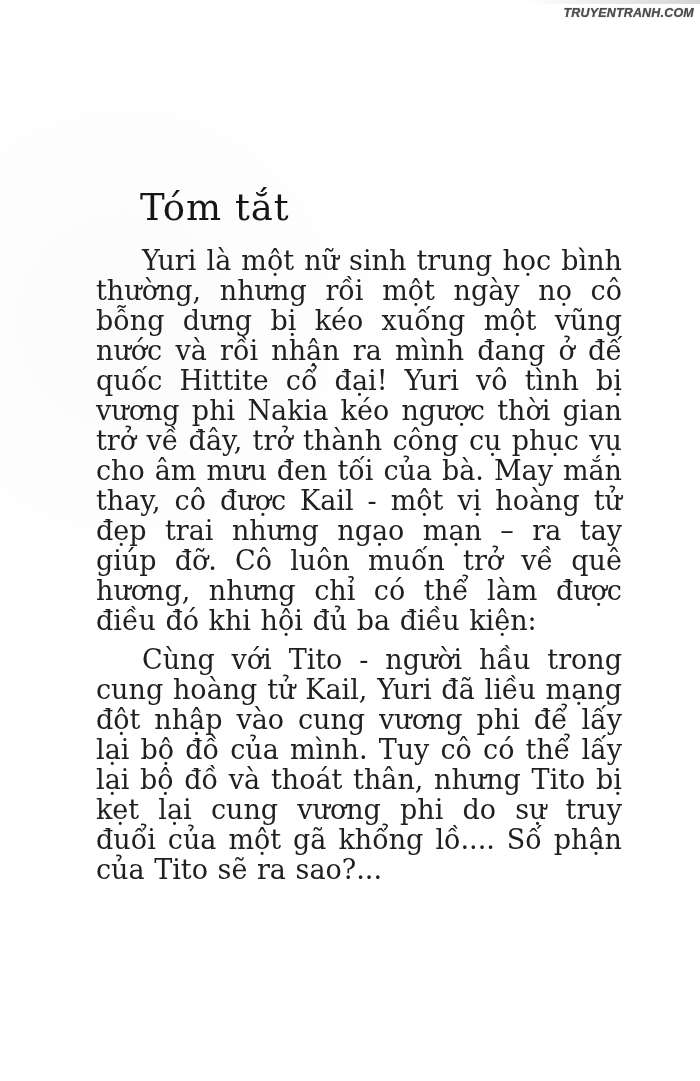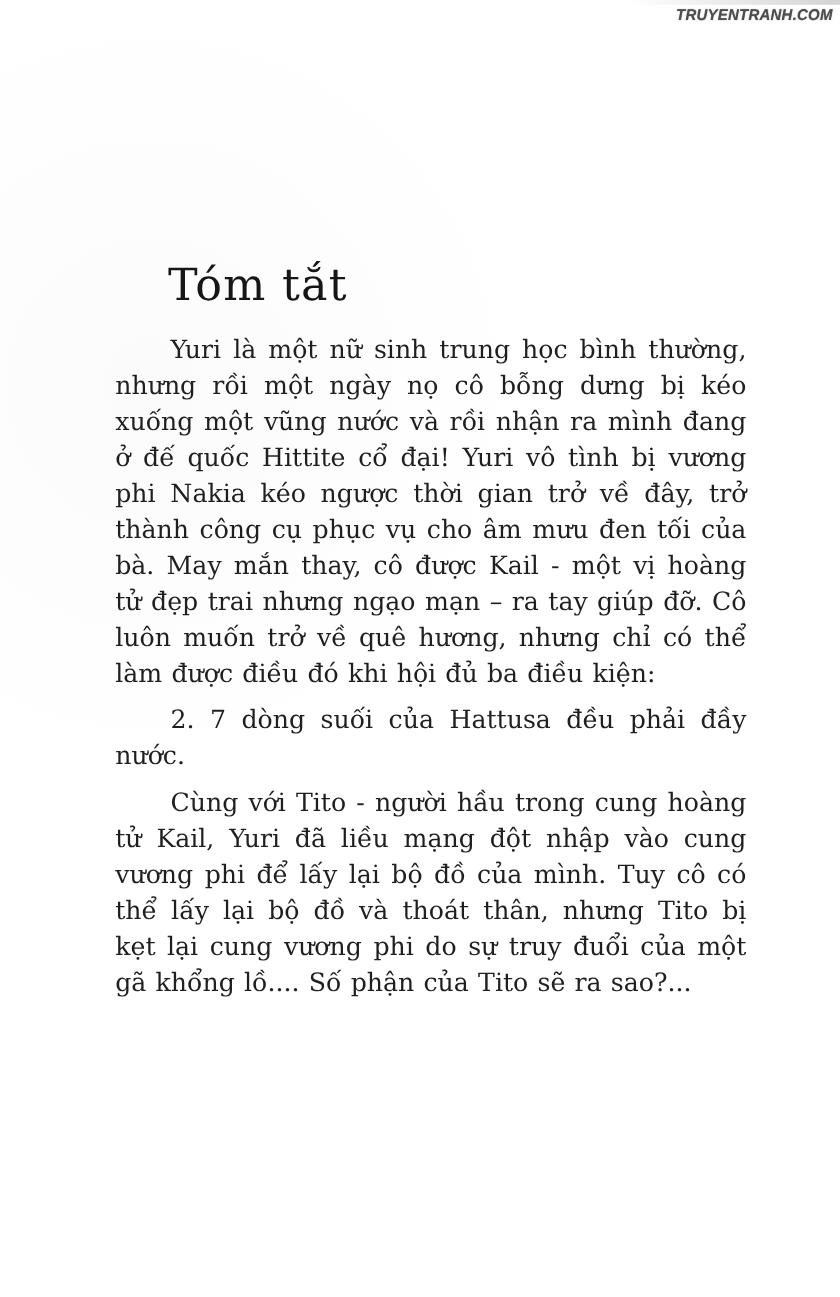--- a/index.html
+++ b/index.html
@@ -42,33 +42,33 @@
     font-size: 13px;
     letter-spacing: 0.2px;
     color: #4d4d4d;
     text-shadow: 0 0 1px #7a7a7a, 1px 1px 0 rgba(255,255,255,0.6);
     transform: scale(0.96, 1.0);
     transform-origin: right top;
   }
   .page-content {
     position: absolute;
     left: 96px;
-    top: 216px;
+    top: 186px;
     width: 526px;
   }
   .page-title {
     font-size: 37px;
     font-weight: normal;
     line-height: 1.2;
     letter-spacing: 1px;
     margin: 0 0 16px 44px;
     color: #161616;
   }
   .body-paragraph {
-    font-size: 21px;
+    font-size: 27px;
     line-height: 30px;
     text-align: justify;
     text-indent: 46px;
     margin: 0 0 9px 0;
     color: #1f1f1f;
     word-spacing: 1px;
   }
   .page-number {
     position: absolute;
     left: 96px;
@@ -88,21 +88,20 @@
     <div class="scan-edge-shadow"></div>
 
     <div class="watermark">TRUYENTRANH.COM</div>
 
     <div class="page-content">
       <h1 class="page-title">Tóm tắt</h1>
 
       <p class="body-paragraph">Yuri là một nữ sinh trung học bình thường, nhưng rồi một ngày nọ cô bỗng dưng bị kéo xuống một vũng nước và rồi nhận ra mình đang ở đế quốc Hittite cổ đại! Yuri vô tình bị vương phi Nakia kéo ngược thời gian trở về đây, trở thành công cụ phục vụ cho âm mưu đen tối của bà. May mắn thay, cô được Kail - một vị hoàng tử đẹp trai nhưng ngạo mạn – ra tay giúp đỡ. Cô luôn muốn trở về quê hương, nhưng chỉ có thể làm được điều đó khi hội đủ ba điều kiện:</p>
 
 
-      <p class="body-paragraph">2. 7 dòng suối của Hattusa đều phải đầy nước.</p>
 
 
       <p class="body-paragraph">Cùng với Tito - người hầu trong cung hoàng tử Kail, Yuri đã liều mạng đột nhập vào cung vương phi để lấy lại bộ đồ của mình. Tuy cô có thể lấy lại bộ đồ và thoát thân, nhưng Tito bị kẹt lại cung vương phi do sự truy đuổi của một gã khổng lồ.... Số phận của Tito sẽ ra sao?...</p>
     </div>
 
     <div class="page-number">4</div>
 
   </div>
 </div>
 

